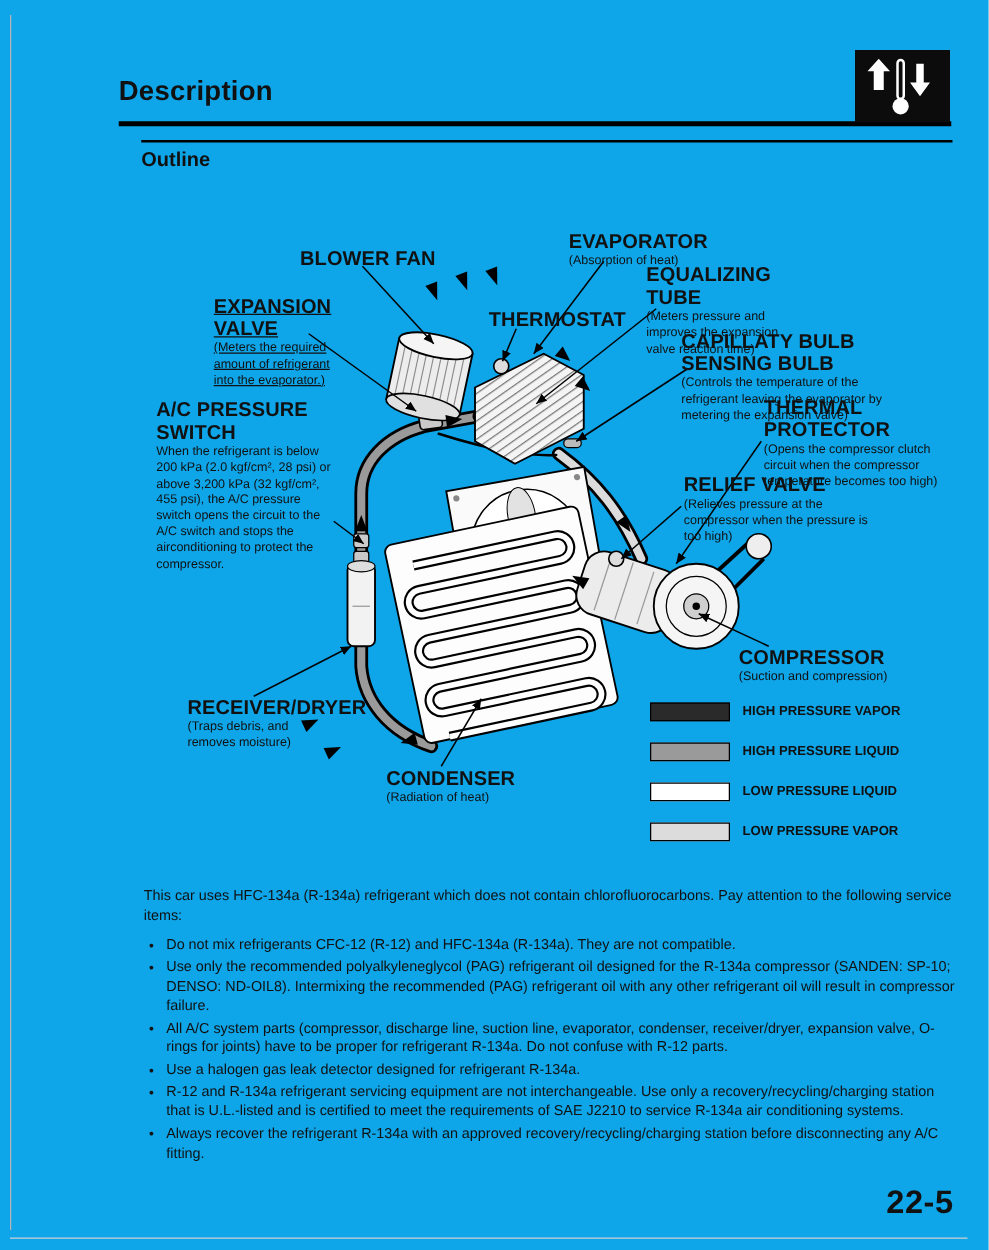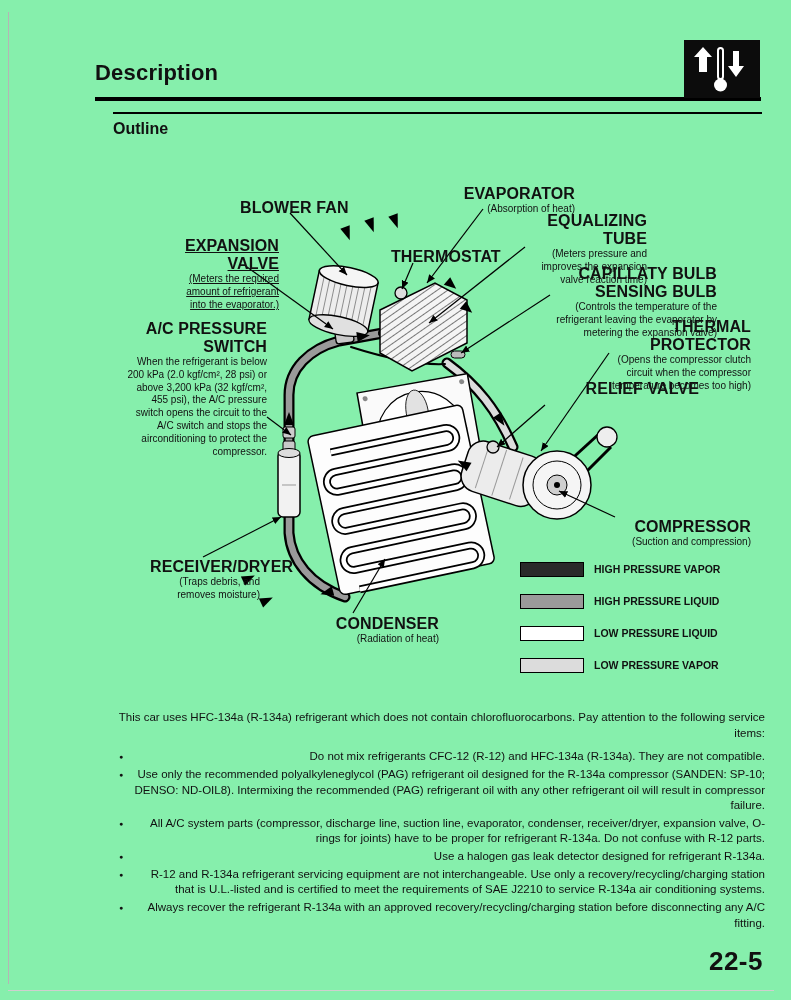--- a/index.html
+++ b/index.html
@@ -1,17 +1,17 @@
 <!DOCTYPE html>
 <html><head>
 <meta charset="utf-8">
 <style>
   html,body{margin:0;padding:0;background:#fff;}
-  .page{position:relative;width:791px;height:1000px;background:#86efac;
-        font-family:"Liberation Sans",sans-serif;color:#111;overflow:hidden;text-align:right;}
+  .page{position:relative;width:791px;height:1000px;background:#0ea5e9;
+        font-family:"Liberation Sans",sans-serif;color:#111;overflow:hidden;}
   .scan-edge-left{position:absolute;left:8px;top:12px;width:1px;height:972px;background:#b5b5b5;}
   .scan-edge-bottom{position:absolute;left:8px;top:990px;width:766px;height:1px;background:#cfcfcf;}
 
   .doc-title{position:absolute;left:95px;top:60px;font-size:22px;font-weight:bold;letter-spacing:.2px;}
   .rule-thick{position:absolute;left:95px;top:97px;width:666px;height:4px;background:#000;}
   .rule-thin{position:absolute;left:113px;top:112px;width:649px;height:2px;background:#000;}
   .section-title{position:absolute;left:113px;top:120px;font-size:16px;font-weight:bold;}
   .intro{position:absolute;left:115px;top:150px;width:644px;font-size:12px;line-height:1.4;}
 
   .hdr-icon{position:absolute;left:684px;top:40px;width:76px;height:58px;}
@@ -216,20 +216,21 @@
     <div class="lbl" style="left:516px;top:133px;width:140px;">
       <span class="t">THERMAL PROTECTOR</span>
       <span class="d">(Opens the compressor clutch circuit when the compressor temperature becomes too high)</span>
     </div>
     <div class="lbl" style="left:30px;top:135px;width:142px;">
       <span class="t">A/C PRESSURE SWITCH</span>
       <span class="d">When the refrigerant is below 200 kPa (2.0 kgf/cm², 28 psi) or above 3,200 kPa (32 kgf/cm², 455 psi), the A/C pressure switch opens the circuit to the A/C switch and stops the airconditioning to protect the compressor.</span>
     </div>
     <div class="lbl" style="left:452px;top:195px;width:152px;">
       <span class="t">RELIEF VALVE</span>
+      <span class="d">(Relieves pressure at the compressor when the pressure is too high)</span>
     </div>
     <div class="lbl" style="left:496px;top:333px;width:160px;">
       <span class="t">COMPRESSOR</span>
       <span class="d">(Suction and compression)</span>
     </div>
     <div class="lbl" style="left:55px;top:373px;width:110px;">
       <span class="t">RECEIVER/DRYER</span>
       <span class="d">(Traps debris, and removes moisture)</span>
     </div>
     <div class="lbl" style="left:214px;top:430px;width:130px;">

